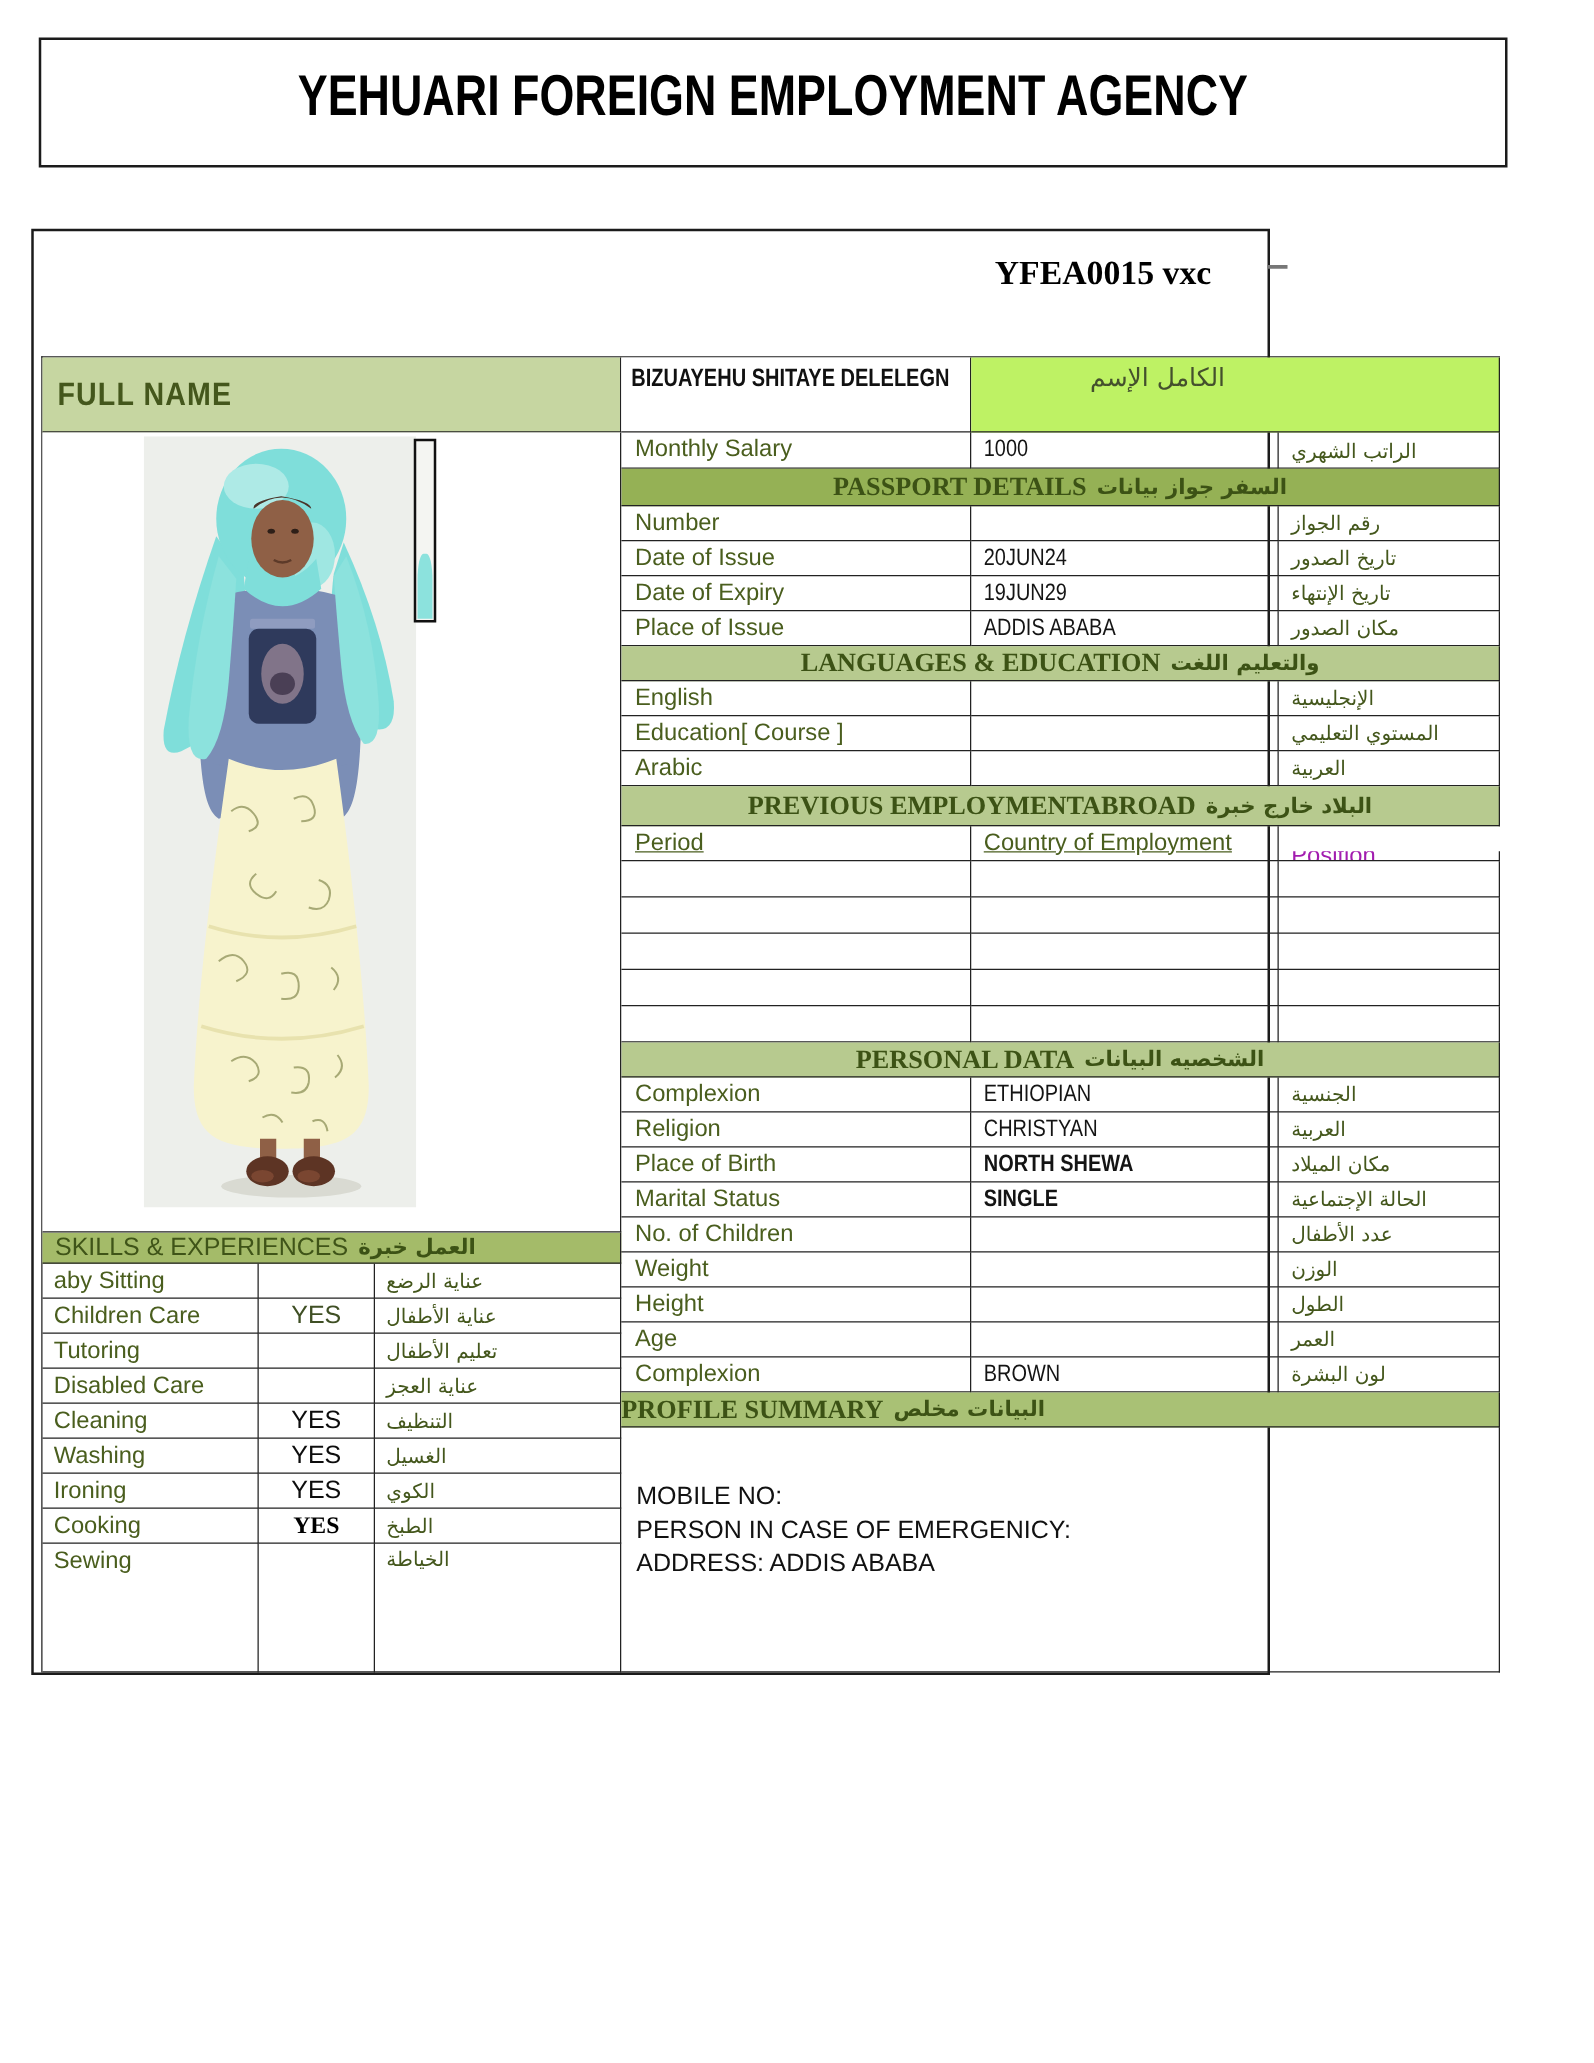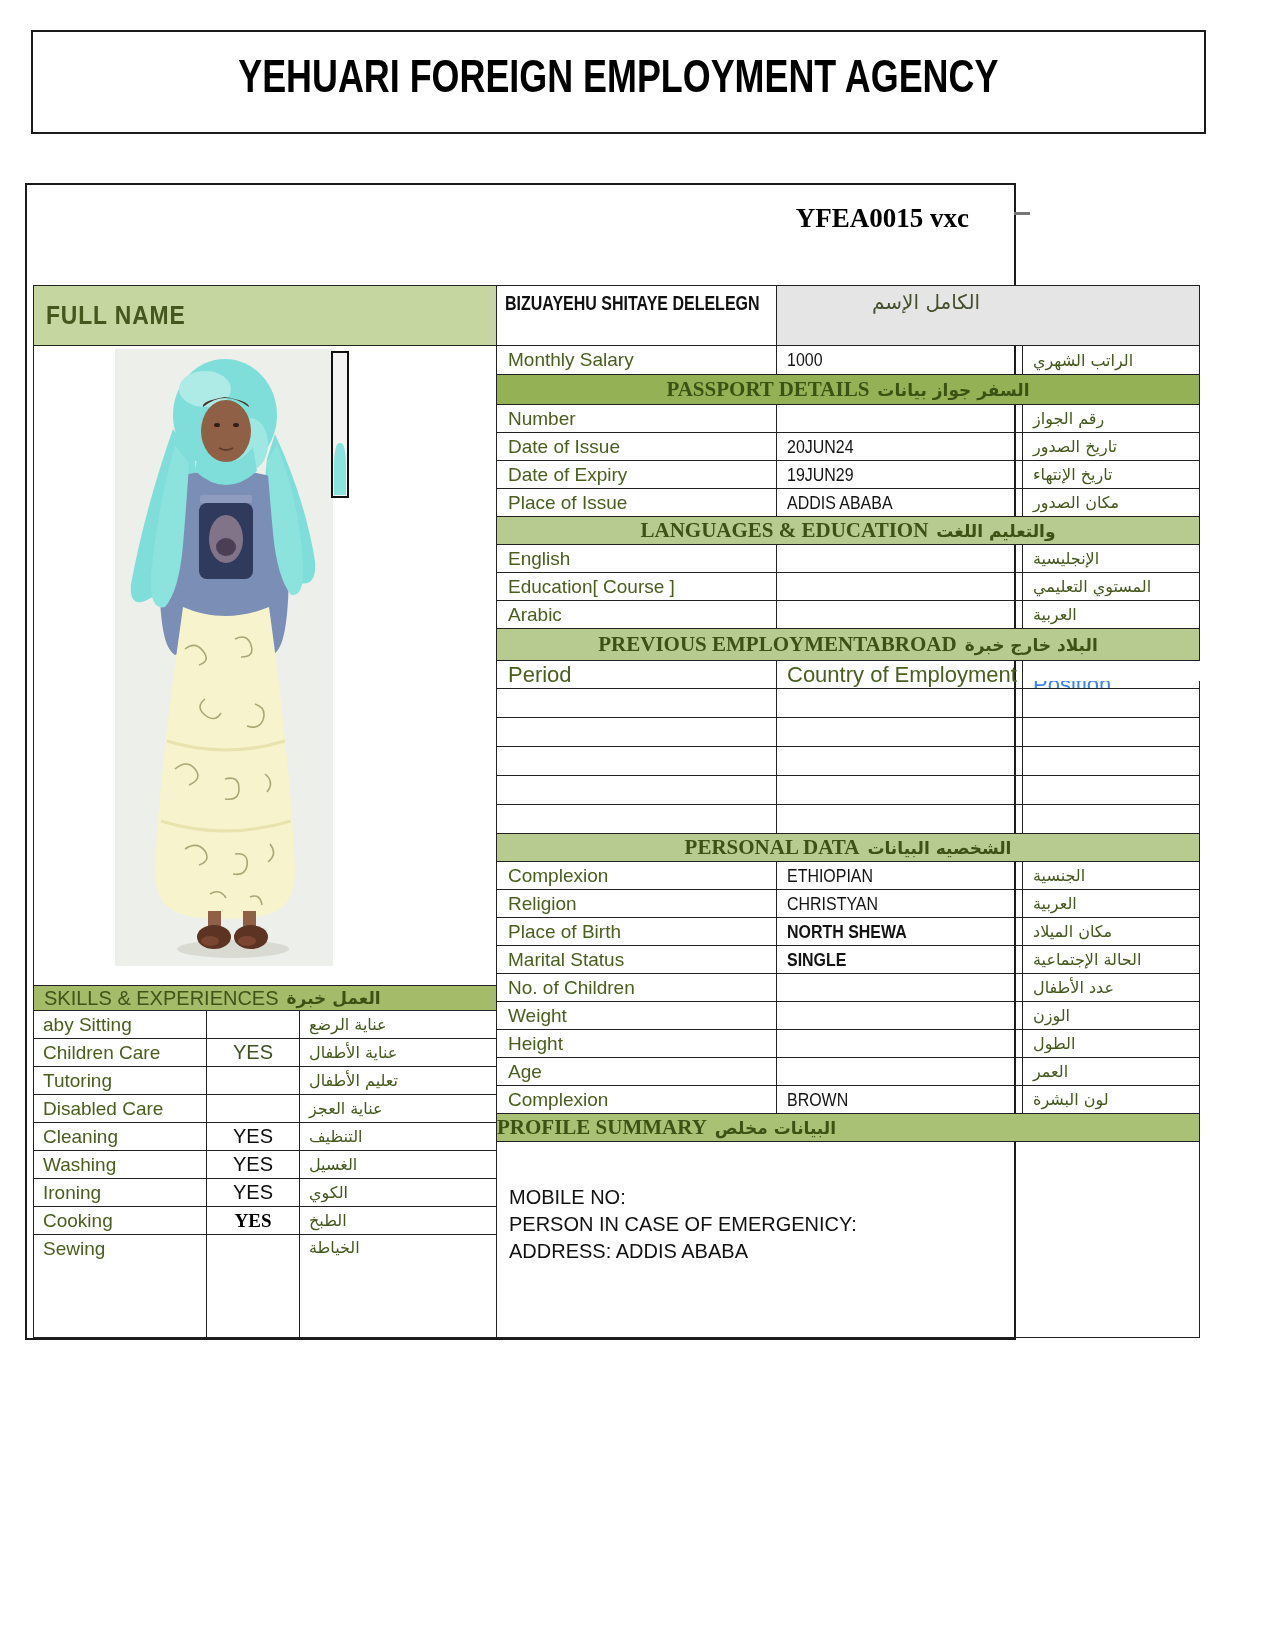--- a/index.html
+++ b/index.html
@@ -26,21 +26,21 @@
           display:flex; flex-direction:column; border-top:1px solid #222; border-left:1px solid #222; }
   .cell { border-right:1px solid #222; border-bottom:1px solid #222; overflow:hidden; }
 
   .row-fullname { height:60px; display:flex; }
   .fn-label { width:463px; background:#c6d6a1; display:flex; align-items:center; padding-left:12px; }
   .fn-label span { font-size:26px; font-weight:bold; color:#44571c; display:inline-block;
                    transform:scaleX(0.88); transform-origin:0 50%; letter-spacing:1px; }
   .fn-value { width:280px; background:#fff; padding:5px 0 0 8px; }
   .fn-value span { font-weight:bold; font-size:20px; line-height:25px; color:#111; display:inline-block;
                    transform:scaleX(0.8); transform-origin:0 0; white-space:pre-line; width:340px; }
-  .fn-ar { flex:1; background:#e5e5e5; display:flex; align-items:flex-start; padding:4px 0 0 95px; }
+  .fn-ar { flex:1; background:#bef264; display:flex; align-items:flex-start; padding:4px 0 0 95px; }
 
   .body-row { flex:1; display:flex; }
   .left-col { width:463px; display:flex; flex-direction:column; }
   .right-col { flex:1; display:flex; flex-direction:column; }
 
   
   .drow { display:flex; height:28px; }
   .drow.h29 { height:29px; } .drow.h30 { height:30px; } .drow.h32 { height:32px; }
   .c-label { width:280px; display:flex; align-items:center; padding-left:11px;
              font-size:19px; color:#4a5e1e; }
@@ -57,21 +57,21 @@
   .band { display:flex; align-items:center; justify-content:center; }
   .band .en { font-family:"Liberation Serif", serif; font-weight:bold; font-size:21px; color:#3c5215; }
   .band .ar { font-weight:bold; color:#3c5215; font-size:17px; margin-left:8px; }
   .band-strong { background:#95b155; }
   .band-medium { background:#b7ca8f; }
   .band-profile { background:#a9c175; justify-content:flex-start; }
   .band-skills { background:#a4bb69; justify-content:flex-start; padding-left:10px; height:25px; }
   .band-skills .en { font-family:"Liberation Sans", sans-serif; font-weight:normal; font-size:20px; color:#3f5418; }
 
   
-  .emp-head .c-label, .emp-head .c-val, .emp-head .c-pos { font-size:22px; color:#4a5e1e; }
+  .emp-head .c-label, .emp-head .c-val, .emp-head .c-pos { font-size:19px; color:#4a5e1e;text-decoration:underline; }
   .c-pos { flex:1; display:flex; align-items:center; padding-left:10px; }
   .emp-empty { height:29px; }
 
   
   .srow { display:flex; height:28px; }
   .s-label { width:173px; display:flex; align-items:center; padding-left:9px; font-size:19px; color:#4a5e1e; }
   .s-yes { width:93px; display:flex; align-items:center; justify-content:center; font-size:20px; }
   .s-ar { flex:1; display:flex; align-items:center; padding-left:9px; }
   .srow.fill { flex:1; }
   .srow.fill .s-label, .srow.fill .s-yes, .srow.fill .s-ar { align-items:flex-start; padding-top:3px; }
@@ -345,21 +345,21 @@
               </div>
           </div>
 
           <div class="cell drow h32 band band-medium">
             <span class="en">PREVIOUS EMPLOYMENTABROAD</span>
             <span class="ar">البلاد خارج خبرة</span>
           </div>
           <div class="drow emp-head">
             <div class="cell c-label">Period</div>
             <div class="cell c-val" style="color:#4a5e1e;">Country of Employment</div>
-            <div class="cell c-pos" style="color:#3b82f6;margin-top:20px;">Position</div>
+            <div class="cell c-pos" style="color:#a21caf;margin-top:20px;">Position</div>
           </div>
           <div class="drow emp-empty">
             <div class="cell c-label"></div>
               <div class="cell c-val"></div>
               <div class="cell c-pos"></div>
           </div>
           <div class="drow emp-empty">
             <div class="cell c-label"></div>
               <div class="cell c-val"></div>
               <div class="cell c-pos"></div>

